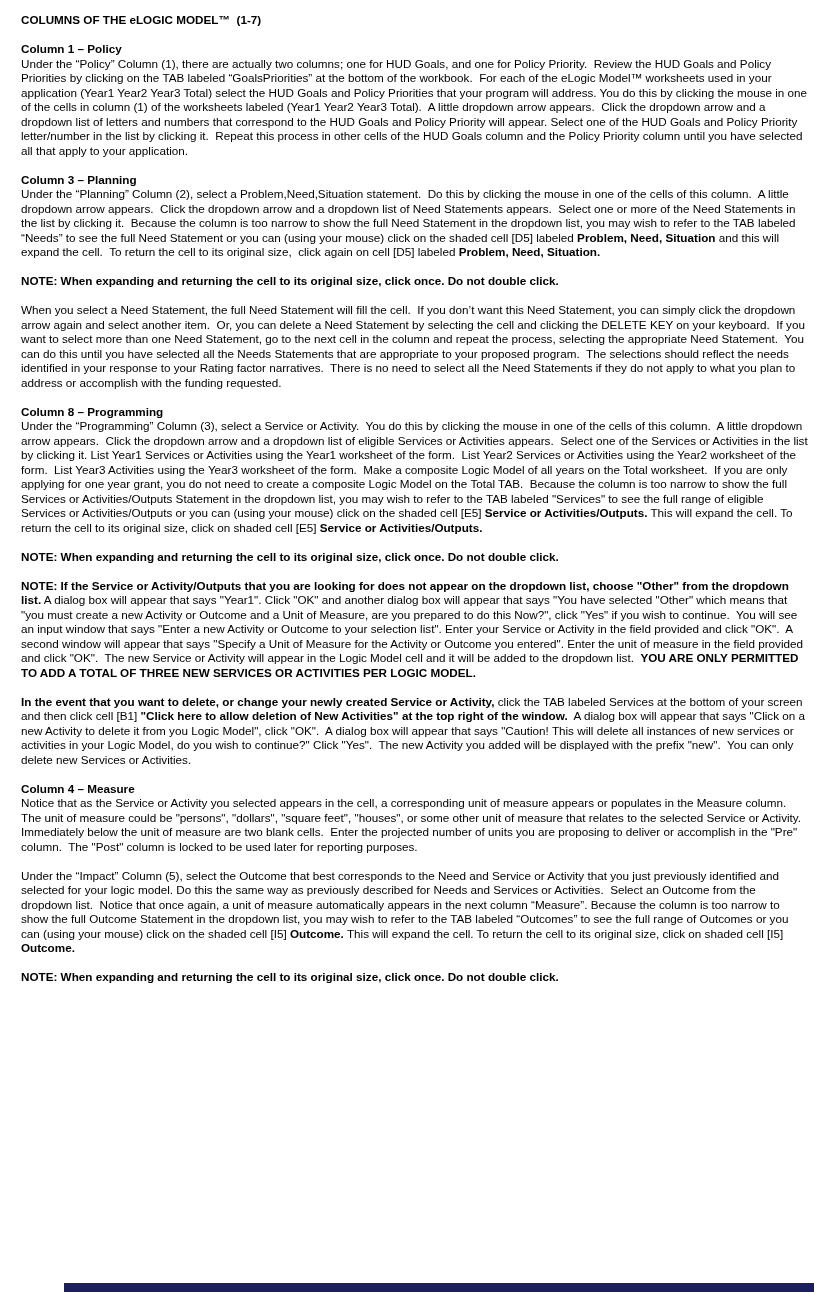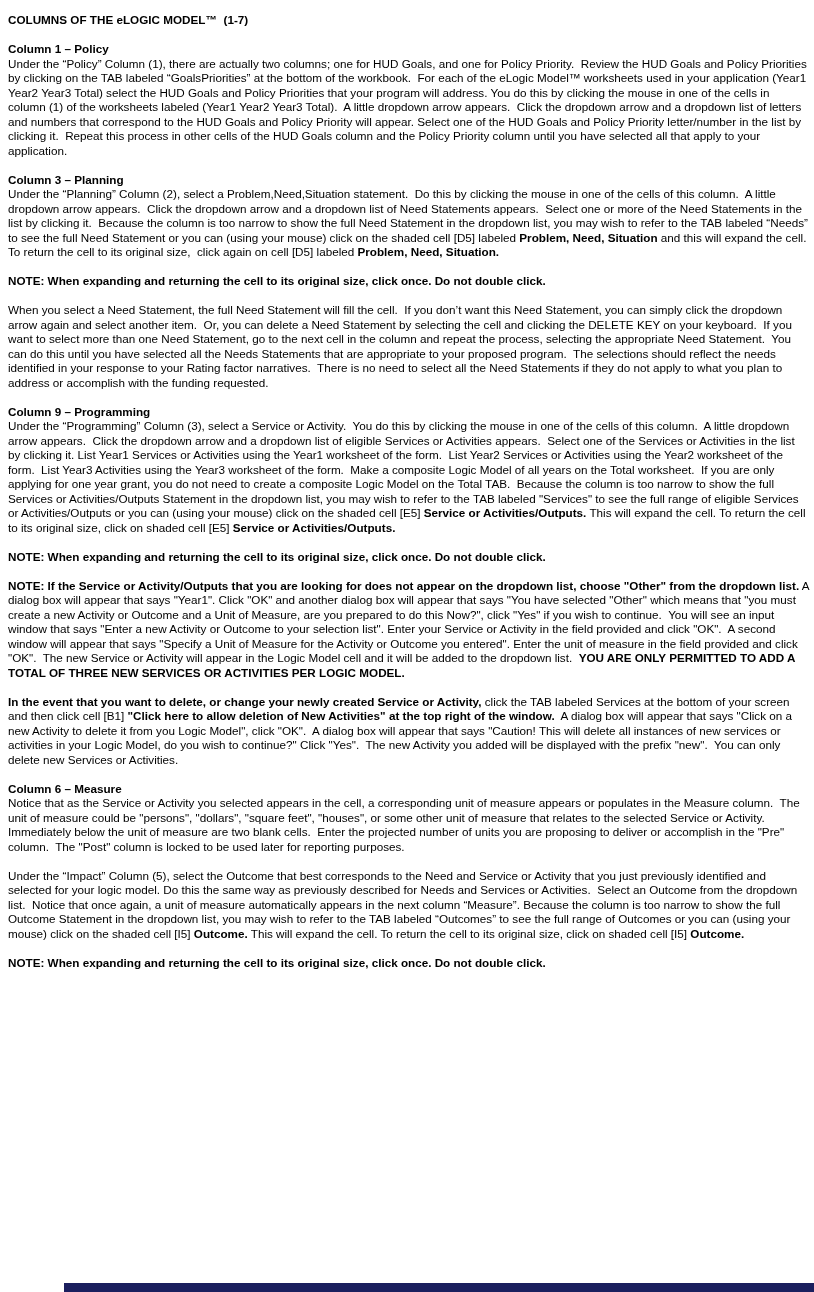--- a/index.html
+++ b/index.html
@@ -8,21 +8,21 @@
     width: 814px;
     height: 1292px;
     background: #ffffff;
     color: #000000;
     font-family: "Liberation Sans", sans-serif;
     font-size: 11.7px;
     line-height: 14.5px;
     position: relative;
     overflow: hidden;
   }
-  .doc { padding: 13px 5px 0 8px; }
+  .doc { padding: 13px 5px 0 21px; }
   .title {
     font-weight: bold;
     margin: 0 0 14.5px 0;
     white-space: pre-wrap;
   }
   .block { white-space: pre-wrap; margin: 0; }
   .block.paragraph, .block.note { margin: 0 0 14.5px 0; }
   .block.heading { font-weight: bold; }
   .bold { font-weight: bold; }
   .bottom-bar {
@@ -39,25 +39,25 @@
 
 <div class="doc">
   <div class="title">COLUMNS OF THE eLOGIC MODEL™  (1-7)</div>
   <div id="blocks">
       <div class="block heading"><span class="bold">Column 1 – Policy</span></div>
       <div class="block paragraph"><span>Under the “Policy” Column (1), there are actually two columns; one for HUD Goals, and one for Policy Priority.  Review the HUD Goals and Policy Priorities by clicking on the TAB labeled “GoalsPriorities” at the bottom of the workbook.  For each of the eLogic Model™ worksheets used in your application (Year1 Year2 Year3 Total) select the HUD Goals and Policy Priorities that your program will address. You do this by clicking the mouse in one of the cells in column (1) of the worksheets labeled (Year1 Year2 Year3 Total).  A little dropdown arrow appears.  Click the dropdown arrow and a dropdown list of letters and numbers that correspond to the HUD Goals and Policy Priority will appear. Select one of the HUD Goals and Policy Priority letter/number in the list by clicking it.  Repeat this process in other cells of the HUD Goals column and the Policy Priority column until you have selected all that apply to your application.</span></div>
       <div class="block heading"><span class="bold">Column 3 – Planning</span></div>
       <div class="block paragraph"><span>Under the “Planning” Column (2), select a Problem,Need,Situation statement.  Do this by clicking the mouse in one of the cells of this column.  A little dropdown arrow appears.  Click the dropdown arrow and a dropdown list of Need Statements appears.  Select one or more of the Need Statements in the list by clicking it.  Because the column is too narrow to show the full Need Statement in the dropdown list, you may wish to refer to the TAB labeled “Needs” to see the full Need Statement or you can (using your mouse) click on the shaded cell [D5] labeled </span><span class="bold">Problem, Need, Situation</span><span> and this will expand the cell.  To return the cell to its original size,  click again on cell [D5] labeled </span><span class="bold">Problem, Need, Situation.</span></div>
       <div class="block note"><span class="bold">NOTE: When expanding and returning the cell to its original size, click once. Do not double click.</span></div>
       <div class="block paragraph"><span>When you select a Need Statement, the full Need Statement will fill the cell.  If you don’t want this Need Statement, you can simply click the dropdown arrow again and select another item.  Or, you can delete a Need Statement by selecting the cell and clicking the DELETE KEY on your keyboard.  If you want to select more than one Need Statement, go to the next cell in the column and repeat the process, selecting the appropriate Need Statement.  You can do this until you have selected all the Needs Statements that are appropriate to your proposed program.  The selections should reflect the needs identified in your response to your Rating factor narratives.  There is no need to select all the Need Statements if they do not apply to what you plan to address or accomplish with the funding requested.</span></div>
-      <div class="block heading"><span class="bold">Column 9 – Programming</span></div>
+      <div class="block heading"><span class="bold">Column 8 – Programming</span></div>
       <div class="block paragraph"><span>Under the “Programming” Column (3), select a Service or Activity.  You do this by clicking the mouse in one of the cells of this column.  A little dropdown arrow appears.  Click the dropdown arrow and a dropdown list of eligible Services or Activities appears.  Select one of the Services or Activities in the list by clicking it. List Year1 Services or Activities using the Year1 worksheet of the form.  List Year2 Services or Activities using the Year2 worksheet of the form.  List Year3 Activities using the Year3 worksheet of the form.  Make a composite Logic Model of all years on the Total worksheet.  If you are only applying for one year grant, you do not need to create a composite Logic Model on the Total TAB.  Because the column is too narrow to show the full Services or Activities/Outputs Statement in the dropdown list, you may wish to refer to the TAB labeled "Services" to see the full range of eligible Services or Activities/Outputs or you can (using your mouse) click on the shaded cell [E5] </span><span class="bold">Service or Activities/Outputs.</span><span> This will expand the cell. To return the cell to its original size, click on shaded cell [E5] </span><span class="bold">Service or Activities/Outputs.</span></div>
       <div class="block note"><span class="bold">NOTE: When expanding and returning the cell to its original size, click once. Do not double click.</span></div>
       <div class="block paragraph"><span class="bold">NOTE: If the Service or Activity/Outputs that you are looking for does not appear on the dropdown list, choose "Other" from the dropdown list.</span><span> A dialog box will appear that says "Year1". Click "OK" and another dialog box will appear that says "You have selected "Other" which means that "you must create a new Activity or Outcome and a Unit of Measure, are you prepared to do this Now?", click "Yes" if you wish to continue.  You will see an input window that says "Enter a new Activity or Outcome to your selection list". Enter your Service or Activity in the field provided and click "OK".  A second window will appear that says "Specify a Unit of Measure for the Activity or Outcome you entered". Enter the unit of measure in the field provided and click "OK".  The new Service or Activity will appear in the Logic Model cell and it will be added to the dropdown list.  </span><span class="bold">YOU ARE ONLY PERMITTED TO ADD A TOTAL OF THREE NEW SERVICES OR ACTIVITIES PER LOGIC MODEL.</span></div>
       <div class="block paragraph"><span class="bold">In the event that you want to delete, or change your newly created Service or Activity,</span><span> click the TAB labeled Services at the bottom of your screen and then click cell [B1] </span><span class="bold">"Click here to allow deletion of New Activities" at the top right of the window.</span><span>  A dialog box will appear that says "Click on a new Activity to delete it from you Logic Model", click "OK".  A dialog box will appear that says "Caution! This will delete all instances of new services or activities in your Logic Model, do you wish to continue?" Click "Yes".  The new Activity you added will be displayed with the prefix "new".  You can only delete new Services or Activities.</span></div>
-      <div class="block heading"><span class="bold">Column 6 – Measure</span></div>
+      <div class="block heading"><span class="bold">Column 4 – Measure</span></div>
       <div class="block paragraph"><span>Notice that as the Service or Activity you selected appears in the cell, a corresponding unit of measure appears or populates in the Measure column.  The unit of measure could be "persons", "dollars", "square feet", "houses", or some other unit of measure that relates to the selected Service or Activity.  Immediately below the unit of measure are two blank cells.  Enter the projected number of units you are proposing to deliver or accomplish in the "Pre" column.  The "Post" column is locked to be used later for reporting purposes.</span></div>
       <div class="block paragraph"><span>Under the “Impact” Column (5), select the Outcome that best corresponds to the Need and Service or Activity that you just previously identified and selected for your logic model. Do this the same way as previously described for Needs and Services or Activities.  Select an Outcome from the dropdown list.  Notice that once again, a unit of measure automatically appears in the next column “Measure”. Because the column is too narrow to show the full Outcome Statement in the dropdown list, you may wish to refer to the TAB labeled “Outcomes” to see the full range of Outcomes or you can (using your mouse) click on the shaded cell [I5] </span><span class="bold">Outcome.</span><span> This will expand the cell. To return the cell to its original size, click on shaded cell [I5] </span><span class="bold">Outcome.</span></div>
       <div class="block note"><span class="bold">NOTE: When expanding and returning the cell to its original size, click once. Do not double click.</span></div>
     </div>
 </div>
 
 <div class="bottom-bar" style="background: rgb(27, 31, 94);"></div>
 
 </body></html>

